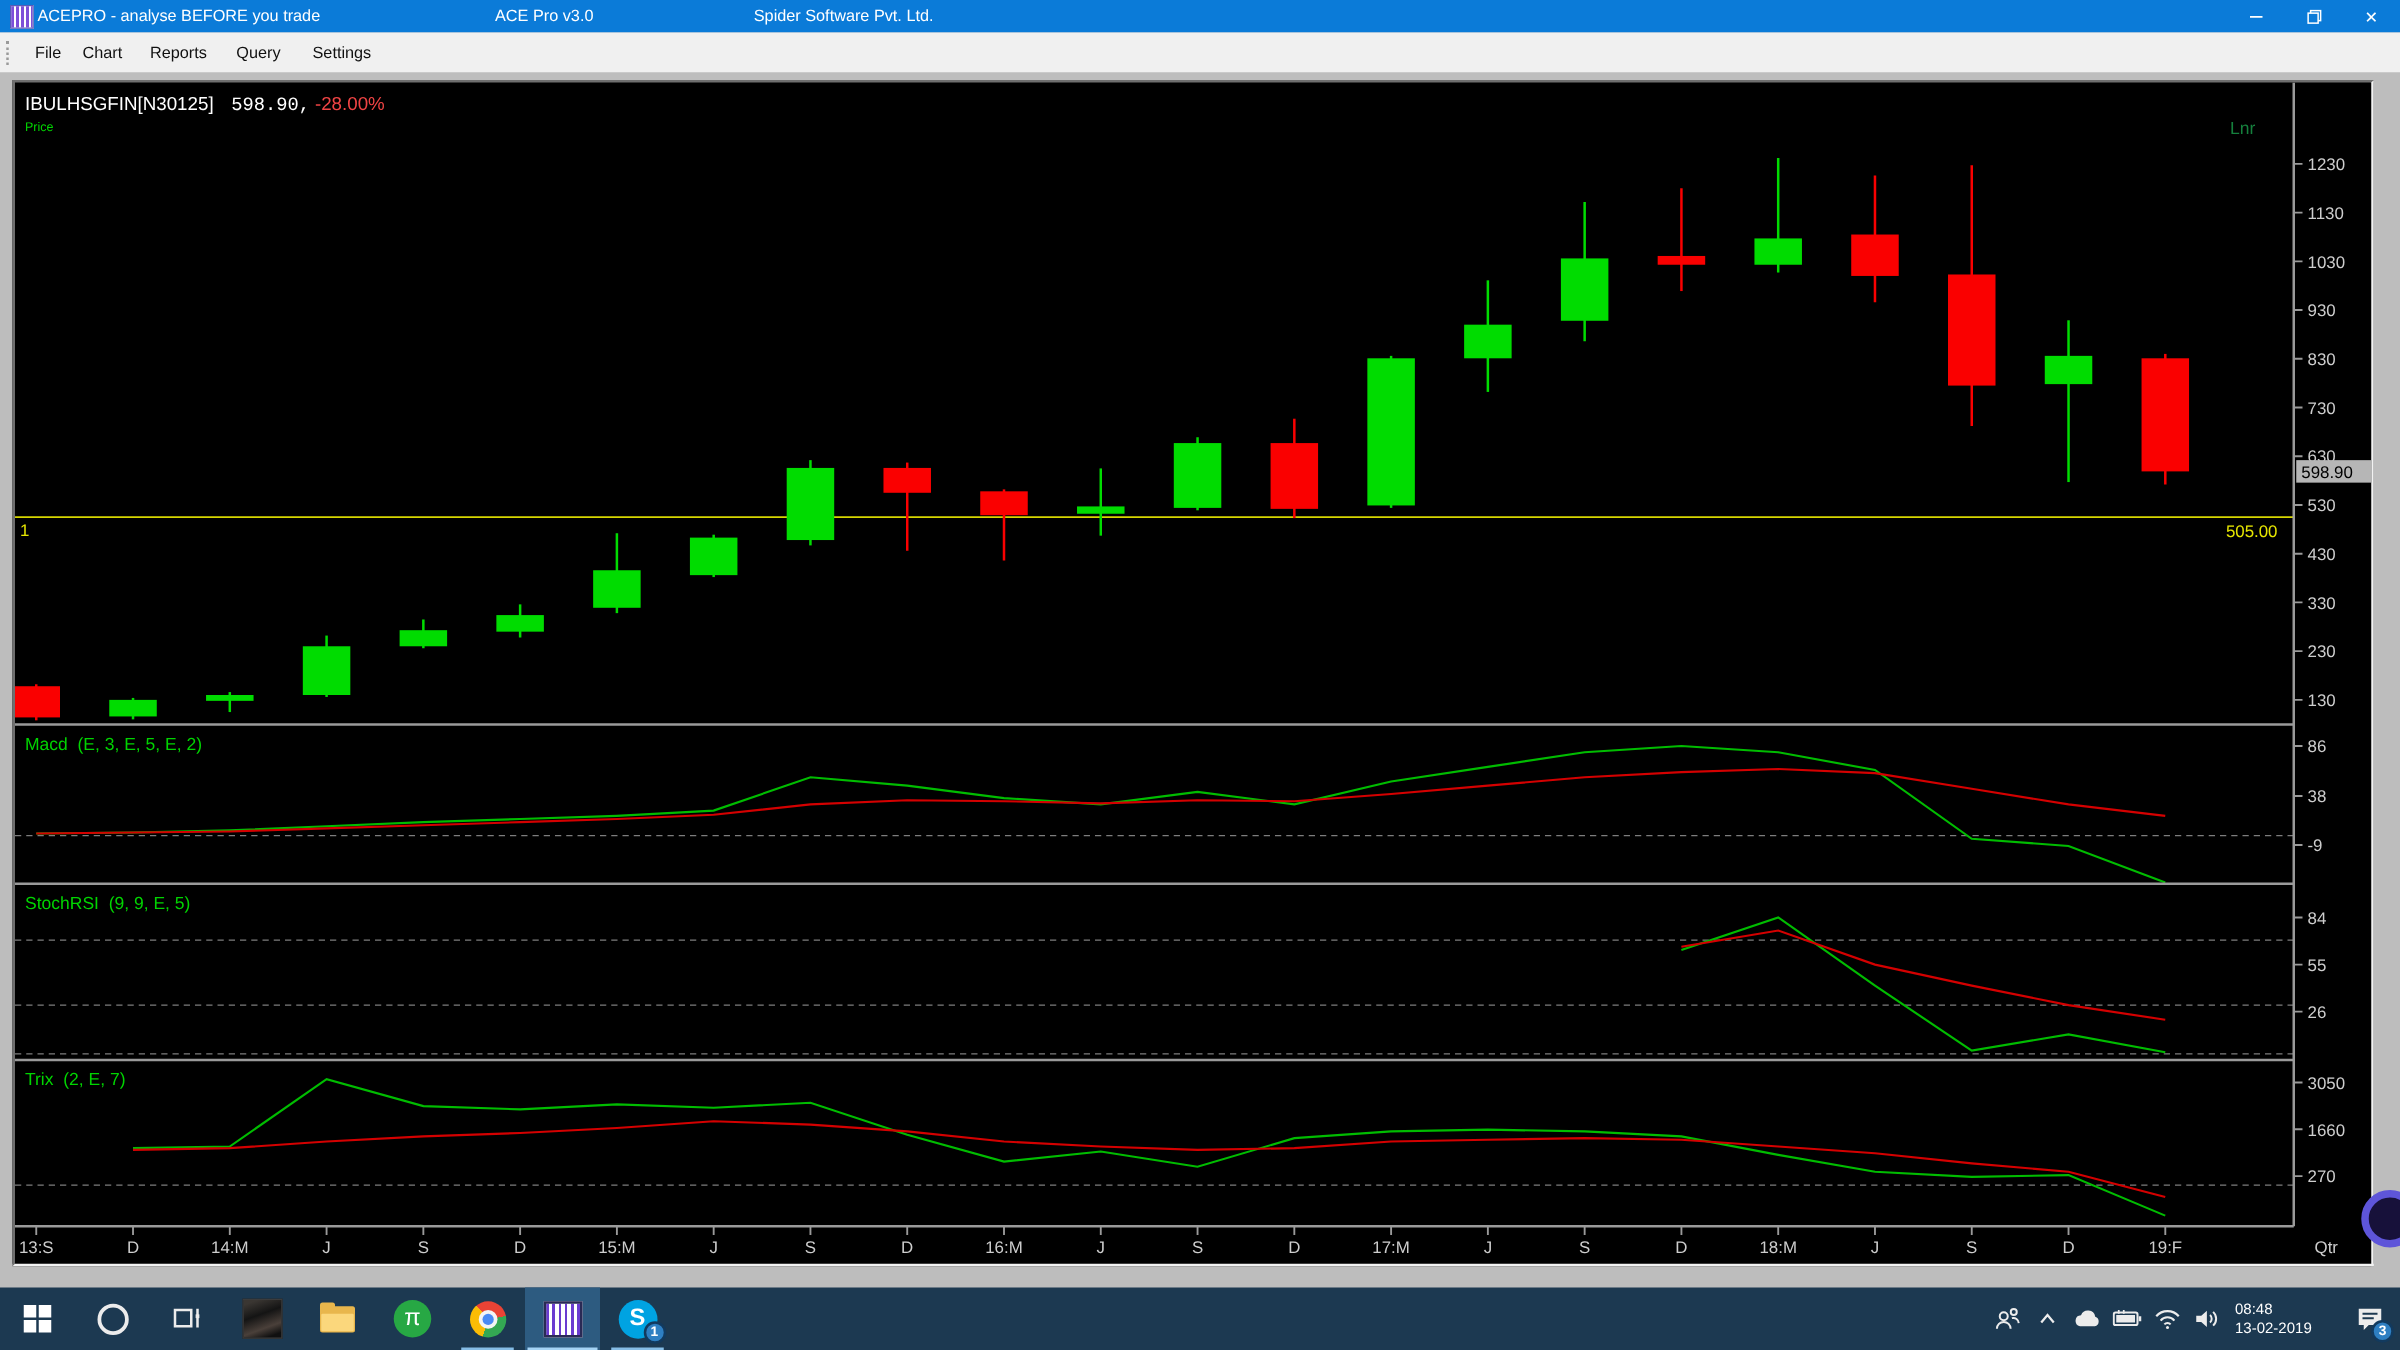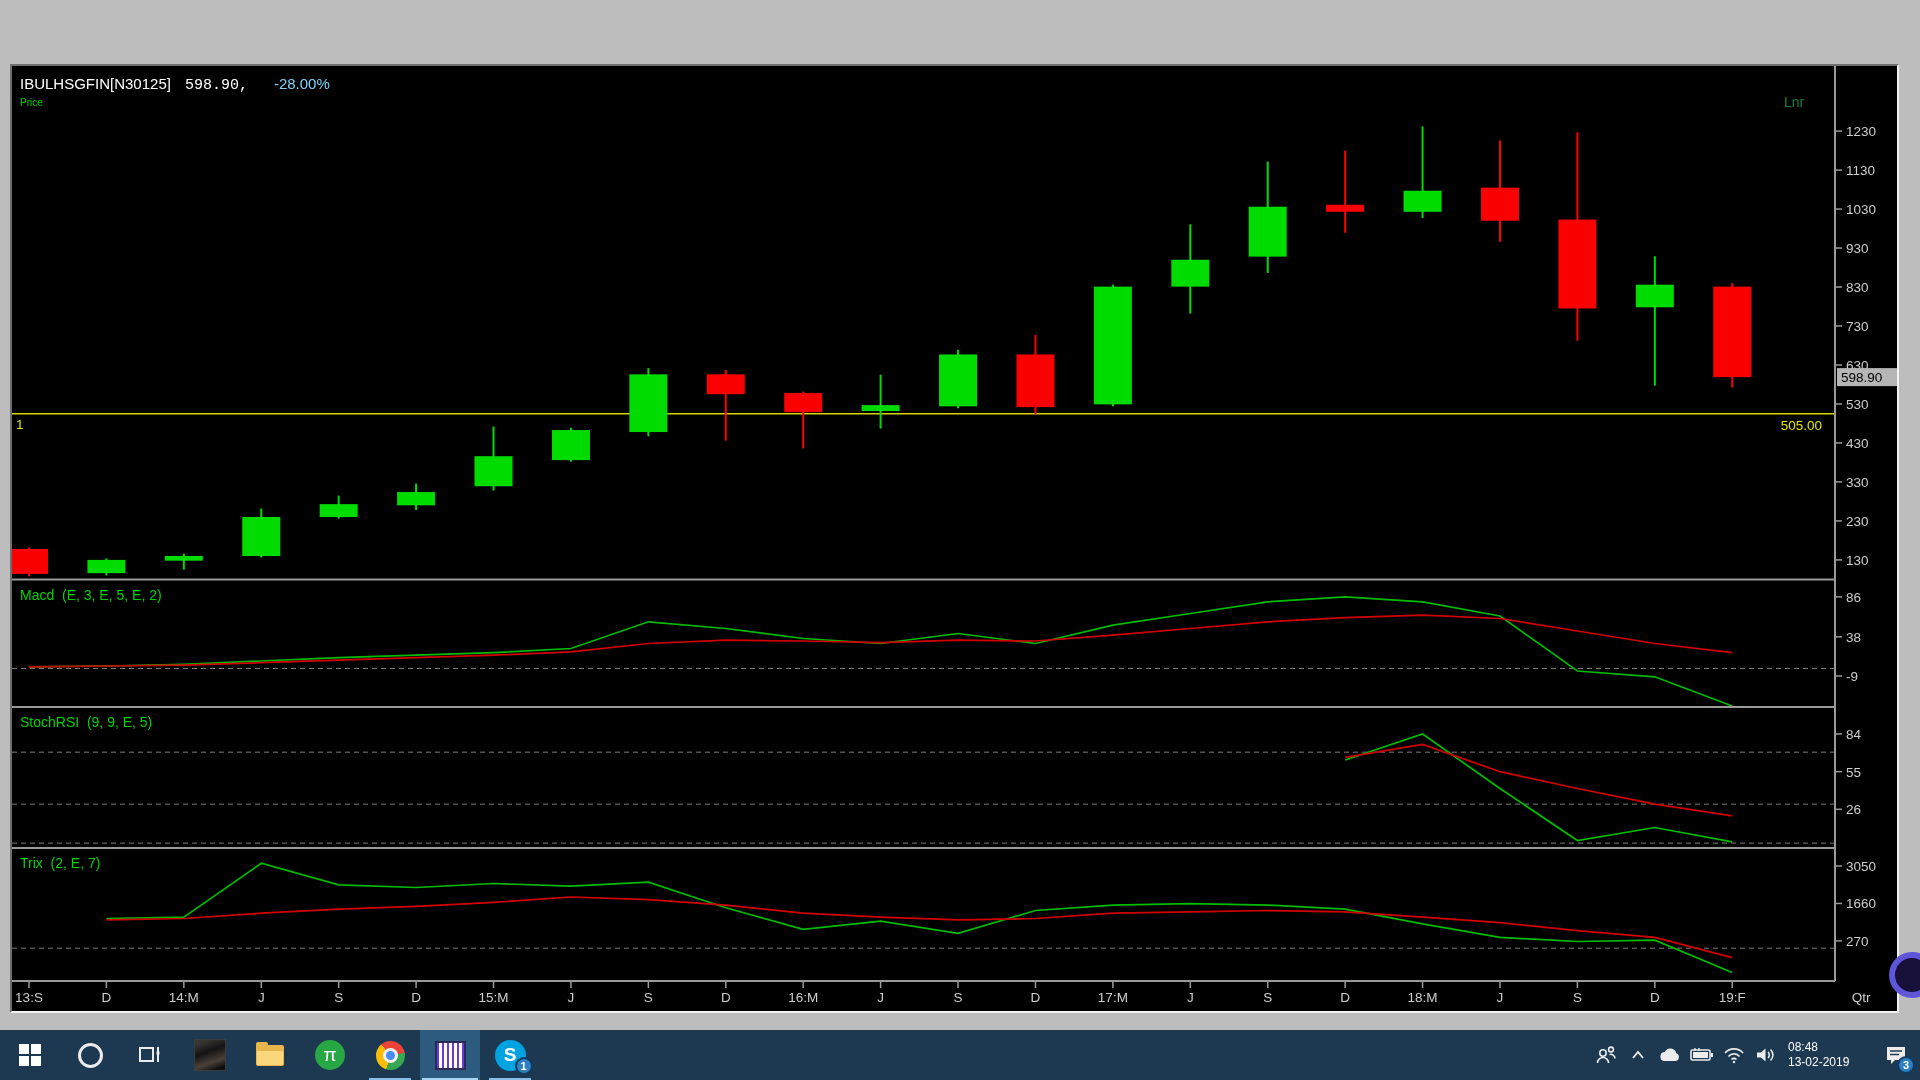--- a/index.html
+++ b/index.html
@@ -19,21 +19,21 @@
   .menu-item{position:absolute;top:8px;cursor:default;}
   .m0{left:28px}.m1{left:66px}.m2{left:120px}.m3{left:189px}.m4{left:250px}
   
   .chartframe{position:absolute;top:58px;left:0;width:1920px;height:972px;background:#bdbdbd;}
   .chartarea{position:absolute;left:10px;top:6px;width:1885px;height:945px;background:#000;
     border-top:2px solid #6f6f6f;border-left:2px solid #6f6f6f;
     border-right:2px solid #f2f2f2;border-bottom:2px solid #f2f2f2;}
   #chart-svg{position:absolute;left:0;top:0;}
   #chart-svg text{font-family:"Liberation Sans",sans-serif;font-size:13.5px;}
   .hdr{position:absolute;left:8px;top:9px;font-size:15px;color:#fff;white-space:nowrap;}
-  .hdr .chg{color:#7dd3fc;margin-left:26px;}
+  .hdr .chg{color:#ef4444;margin-left:4px;}
   .hdr .prc{margin-left:14px;font-family:Liberation Mono, monospace;}
   .price-label{position:absolute;left:8px;top:31px;color:#00d400;font-size:10px;}
   .lnr{position:absolute;left:1772px;top:28px;color:#15803d;font-size:14px;}
   .ind-label{position:absolute;left:8px;color:#00d400;font-size:14px;white-space:nowrap;}
   .lbl-macd{top:521px}.lbl-stoch{top:648px}.lbl-trix{top:789px}
   .widget{position:absolute;left:1889px;top:952px;width:46px;height:46px;border-radius:50%;
     border:6px solid #5e55d9;background:#17113a;box-sizing:border-box;z-index:6;}
   
   .taskbar{position:absolute;left:0;top:1030px;width:1920px;height:50px;background:#1c3951;display:flex;align-items:stretch;z-index:10;}
   .tb-item{width:60px;display:flex;align-items:center;justify-content:center;position:relative;flex:0 0 auto;}
@@ -67,21 +67,49 @@
   .tray-icon{width:32px;height:50px;display:flex;align-items:center;justify-content:center;}
   .clock{color:#fff;font-size:12px;text-align:left;line-height:15px;margin:0 10px 0 6px;min-width:78px;}
   .action{position:relative;width:40px;height:50px;display:flex;align-items:center;justify-content:center;}
   .action .badge{right:1px;bottom:6px;}
 </style>
 </head>
 <body>
 
 <div class="screen">
 
-
+  <div class="titlebar">
+    <div class="app-logo"></div>
+    <span class="t-left">ACEPRO - analyse BEFORE you trade</span>
+    <span class="t-center">ACE Pro  v3.0</span>
+    <span class="t-right">Spider Software Pvt. Ltd.</span>
+    <div class="win-controls">
+      <div class="wc">
+        <svg width="12" height="12" viewBox="0 0 12 12">
+            <line x1="1" y1="6.5" x2="11" y2="6.5" stroke="#fff" stroke-width="1.4"></line>
+          </svg>
+      </div>
+      <div class="wc">
+        <svg width="13" height="13" viewBox="0 0 13 13" fill="none" stroke="#fff" stroke-width="1.2">
+          <rect x="3.5" y="1.5" width="8" height="8"></rect>
+            <rect x="1.5" y="3.5" width="8" height="8" fill="#0b7bd8"></rect>
+          </svg>
+      </div>
+      <div class="wc">✕</div>
+    </div>
+  </div>
+
+  <div class="menubar">
+    <div class="grip"></div>
+    <span class="menu-item m0">File</span>
+    <span class="menu-item m1">Chart</span>
+    <span class="menu-item m2">Reports</span>
+    <span class="menu-item m3">Query</span>
+    <span class="menu-item m4">Settings</span>
+  </div>
 
   <div class="chartframe">
     <div class="chartarea">
       <svg id="chart-svg" width="1885" height="945">
           <line x1="0" x2="1823" y1="602.5" y2="602.5" stroke="#7d7d7d" stroke-width="1" stroke-dasharray="5 4"></line>
           <line x1="0" x2="1823" y1="686.1682242990654" y2="686.1682242990654" stroke="#7d7d7d" stroke-width="1" stroke-dasharray="5 4"></line>
           <line x1="0" x2="1823" y1="738.1308411214953" y2="738.1308411214953" stroke="#7d7d7d" stroke-width="1" stroke-dasharray="5 4"></line>
           <line x1="0" x2="1823" y1="777.1028037383178" y2="777.1028037383178" stroke="#7d7d7d" stroke-width="1" stroke-dasharray="5 4"></line>
           <line x1="0" x2="1823" y1="882.1954257708801" y2="882.1954257708801" stroke="#7d7d7d" stroke-width="1" stroke-dasharray="5 4"></line>
           <line x1="0" x2="1823" y1="347.71732522796356" y2="347.71732522796356" stroke="#d6d600" stroke-width="1.5"></line>

